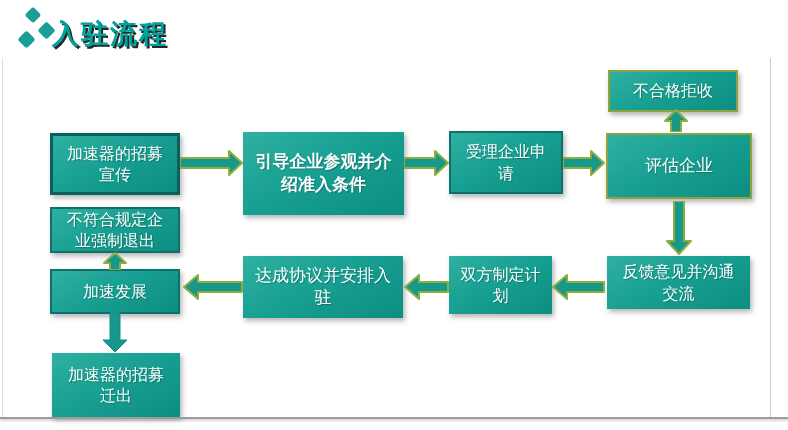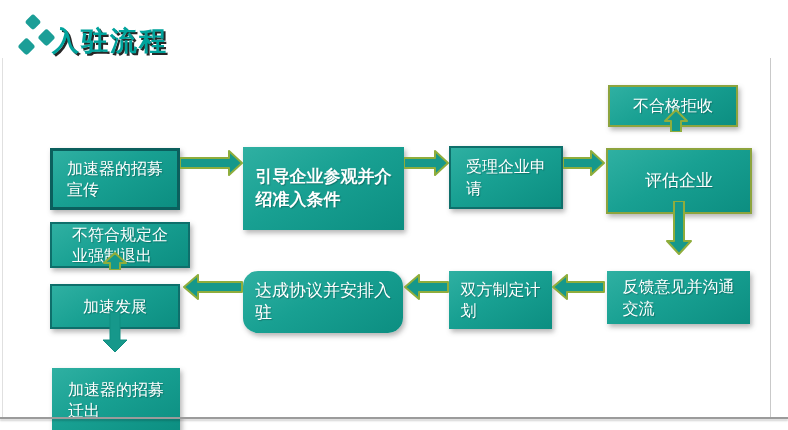--- a/index.html
+++ b/index.html
@@ -1,55 +1,55 @@
 <!DOCTYPE html>
 <html><head>
 <meta charset="utf-8">
 <style>
   html,body{margin:0;padding:0;background:#ffffff;width:788px;height:430px;overflow:hidden;
     font-family:"Liberation Sans","DejaVu Sans",sans-serif;}
   .stage{position:relative;width:788px;height:430px;background:#ffffff;}
 
   
-  .header{position:absolute;left:0;top:7px;width:720px;height:57px;background:#ffffff;}
+  .header{position:absolute;left:0;top:0;width:720px;height:57px;background:#ffffff;}
   .logo{position:absolute;left:8px;top:3px;width:50px;height:52px;}
   .logo .d{position:absolute;width:12px;height:12px;background:#1b9e97;border-radius:3px;
     transform:rotate(45deg);}
   .logo .d1{left:19px;top:6px;}
   .logo .d2{left:12px;top:30px;width:13px;height:13px;}
   .logo .d3{left:32px;top:21px;width:13px;height:13px;}
   .title{position:absolute;left:52px;top:16px;margin:0;font-size:27px;font-weight:bold;
     color:#00a39c;letter-spacing:2px;text-shadow:2px 2px 0 #272727;}
 
   
   .frame-right{position:absolute;left:770px;top:58px;width:1px;height:360px;background:#c9c9c9;}
   .frame-left{position:absolute;left:2px;top:58px;width:1px;height:360px;background:#e0e0e0;}
   .frame-bottom{position:absolute;left:0;top:417px;width:788px;height:2px;background:#9b9b9b;
     box-shadow:0 2px 2px rgba(0,0,0,0.18);}
 
   
   .box{position:absolute;box-sizing:border-box;display:flex;align-items:center;justify-content:center;
     background:linear-gradient(150deg,#2fb0a2 0%,#18a092 45%,#0c8e81 100%);
-    box-shadow:2px 3px 5px rgba(90,90,90,0.45);text-align:left;margin-top:15px;}
+    box-shadow:2px 3px 5px rgba(90,90,90,0.45);text-align:center;}
   .box .label{color:#ffffff;font-size:16px;line-height:1.32;white-space:pre-line;
     text-shadow:1px 1px 1px rgba(0,0,0,0.25);}
   .box.big .label{font-size:17px;}
   .box.dark{border:3px solid #0b5f5d;}
   .box.dark-thin{border:2px solid #0e6f6b;}
   .box.olive{border:2.5px solid #8da43e;}
 
   .b-recruit{left:50px;top:133px;width:130px;height:62px;}
   .b-guide{left:243px;top:132px;width:161px;height:83px;font-weight:bold;}
   .b-accept{left:449px;top:131px;width:114px;height:63px;}
   .b-evaluate{left:606px;top:133px;width:146px;height:66px;}
   .b-reject{left:608px;top:70px;width:130px;height:42px;}
   .b-feedback{left:607px;top:256px;width:143px;height:53px;font-family:Liberation Serif, serif;}
   .b-plan{left:449px;top:256px;width:103px;height:58px;}
-  .b-agreement{left:243px;top:256px;width:160px;height:62px;border-radius:15px;}
-  .b-forced-exit{left:50px;top:207px;width:140px;height:46px;}
+  .b-agreement{left:243px;top:256px;width:160px;height:62px;}
+  .b-forced-exit{left:50px;top:207px;width:130px;height:46px;}
   .b-accelerate{left:50px;top:269px;width:130px;height:45px;}
   .b-graduate{left:52px;top:353px;width:128px;height:64px;}
 
   
   .arrow{position:absolute;}
   .arrow polygon{fill:#16988b;stroke:#8fad3c;stroke-width:2;stroke-linejoin:round;}
   .arrow.plainTeal polygon{stroke:#0f8d80;stroke-width:1;}
   .a1{left:180px;top:150px;}
   .a2{left:404px;top:150px;}
   .a3{left:563px;top:150px;}

